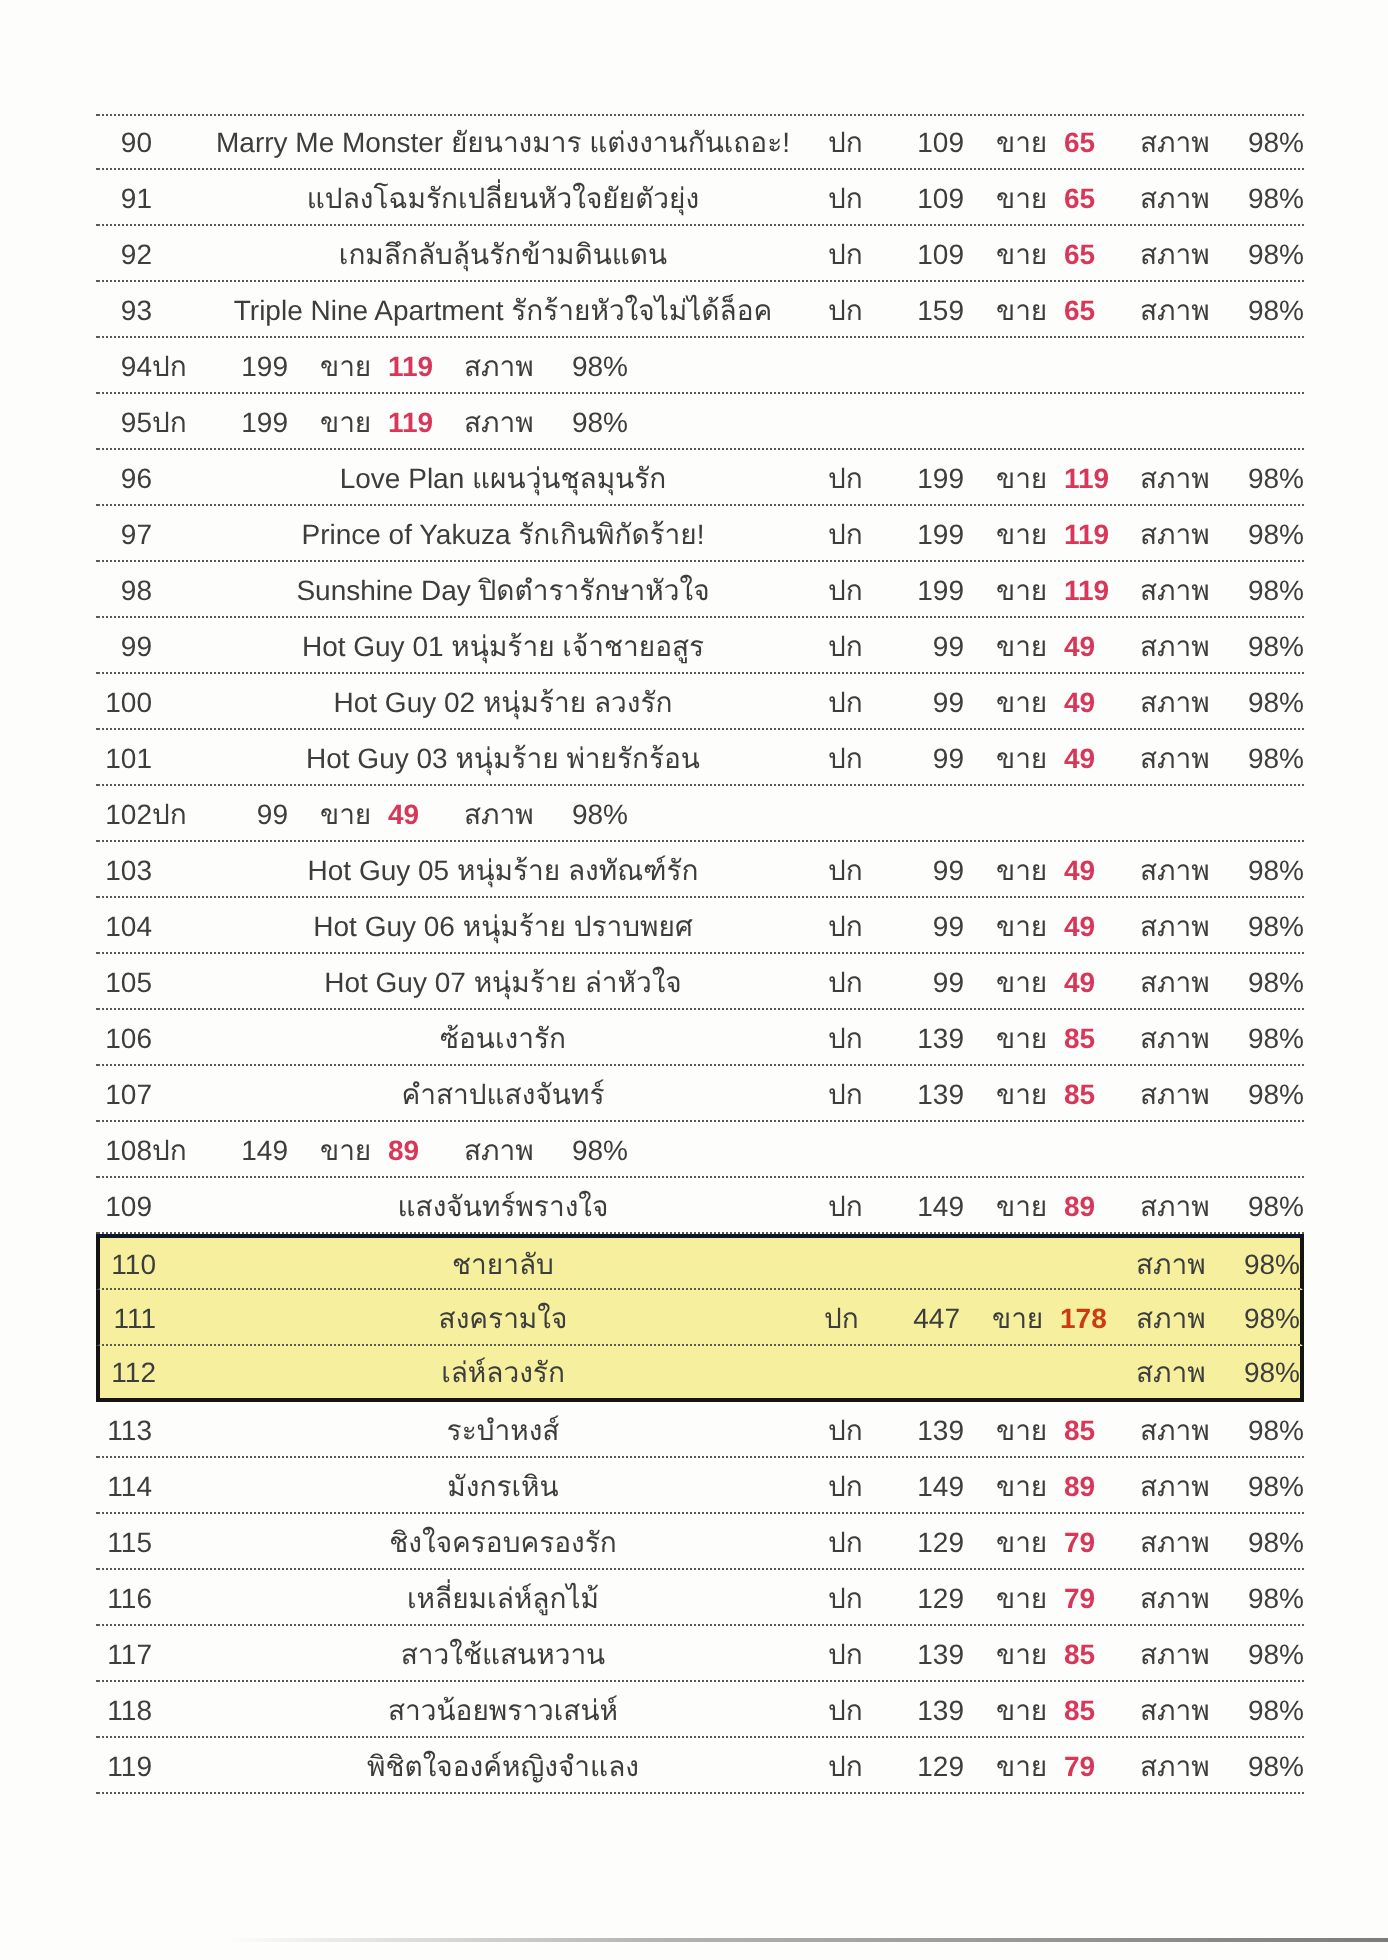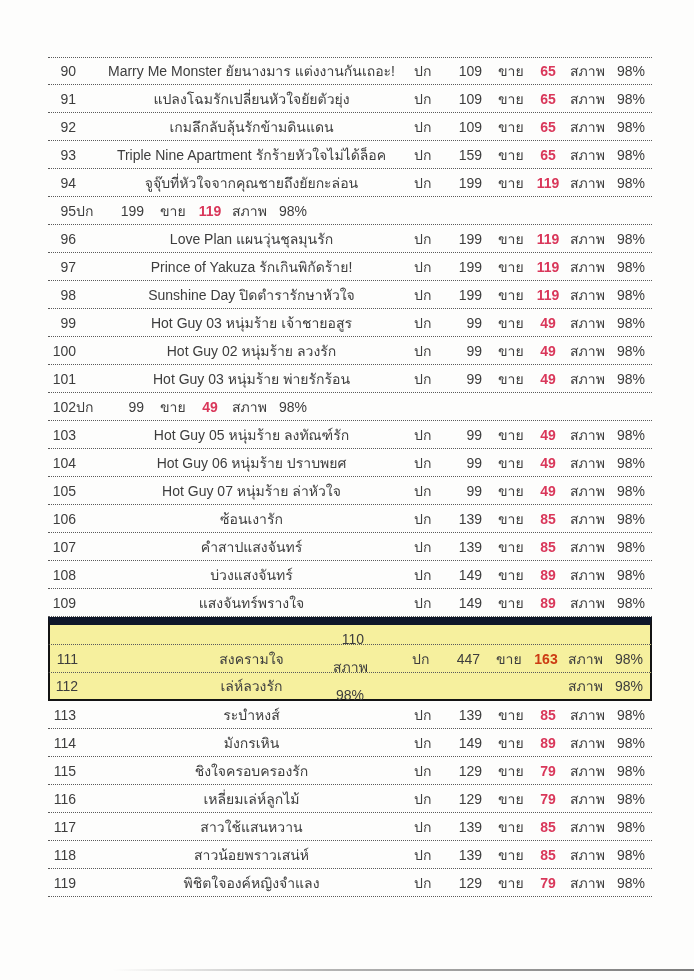--- a/index.html
+++ b/index.html
@@ -46,31 +46,31 @@
     margin-left: 13px;
     overflow: hidden;
     text-align: center;
   }
   .lbl, .val {
     flex: 0 0 auto;
   }
   .pk-lbl  { width: 26px; text-align: left; }
   .pk-val  { width: 42px; text-align: right; }
   .sale-lbl{ width: 34px; margin-left: 16px; text-align: left; }
-  .sale-val{ width: 32px; text-align: center; font-weight: bold; }
+  .sale-val{ width: 32px; text-align: left; font-weight: bold; }
   .cond-lbl{ width: 40px; margin-left: 6px; text-align: left; }
-  .cond-val{ width: 42px; text-align: center; }
+  .cond-val{ width: 42px; text-align: right; }
   
   .row.hl {
     background: #f6f09e;
     border-left: 2px solid #141414;
     border-right: 2px solid #141414;
     padding-right: 0;
   }
-  .row.hl-first { border-top: 8px solid #0f172a; flex-direction: column; }
+  .row.hl-first { border-top: 2px solid #0f172a; }
   .row.hl-last  { border-bottom: 2px solid #141414; }
   .scan-edge {
     position: absolute;
     left: 112px;
     right: 0;
     top: 969px;
     height: 2px;
     background: linear-gradient(to right,
       rgba(140,140,140,0) 0%,
       rgba(120,120,120,0.55) 35%,
@@ -117,21 +117,20 @@
     <span class="title">Triple Nine Apartment รักร้ายหัวใจไม่ได้ล็อค</span>
     <span class="lbl pk-lbl">ปก</span>
     <span class="val pk-val">159</span>
     <span class="lbl sale-lbl">ขาย</span>
     <span class="val sale-val" style="color: rgb(217, 55, 90);">65</span>
     <span class="lbl cond-lbl">สภาพ</span>
     <span class="val cond-val">98%</span>
   </div>
       <div class="row">
     <span class="num">94</span>
-    <span class="title">จูจุ๊บที่หัวใจจากคุณชายถึงยัยกะล่อน</span>
     <span class="lbl pk-lbl">ปก</span>
     <span class="val pk-val">199</span>
     <span class="lbl sale-lbl">ขาย</span>
     <span class="val sale-val" style="color: rgb(217, 55, 90);">119</span>
     <span class="lbl cond-lbl">สภาพ</span>
     <span class="val cond-val">98%</span>
   </div>
       <div class="row">
     <span class="num">95</span>
     <span class="lbl pk-lbl">ปก</span>
@@ -166,21 +165,21 @@
     <span class="title">Sunshine Day ปิดตำรารักษาหัวใจ</span>
     <span class="lbl pk-lbl">ปก</span>
     <span class="val pk-val">199</span>
     <span class="lbl sale-lbl">ขาย</span>
     <span class="val sale-val" style="color: rgb(217, 55, 90);">119</span>
     <span class="lbl cond-lbl">สภาพ</span>
     <span class="val cond-val">98%</span>
   </div>
       <div class="row">
     <span class="num">99</span>
-    <span class="title">Hot Guy 03 หนุ่มร้าย เจ้าชายอสูร</span>
+    <span class="title">Hot Guy 01 หนุ่มร้าย เจ้าชายอสูร</span>
     <span class="lbl pk-lbl">ปก</span>
     <span class="val pk-val">99</span>
     <span class="lbl sale-lbl">ขาย</span>
     <span class="val sale-val" style="color: rgb(217, 55, 90);">49</span>
     <span class="lbl cond-lbl">สภาพ</span>
     <span class="val cond-val">98%</span>
   </div>
       <div class="row">
     <span class="num">100</span>
     <span class="title">Hot Guy 02 หนุ่มร้าย ลวงรัก</span>
@@ -255,21 +254,20 @@
     <span class="title">คำสาปแสงจันทร์</span>
     <span class="lbl pk-lbl">ปก</span>
     <span class="val pk-val">139</span>
     <span class="lbl sale-lbl">ขาย</span>
     <span class="val sale-val" style="color: rgb(217, 55, 90);">85</span>
     <span class="lbl cond-lbl">สภาพ</span>
     <span class="val cond-val">98%</span>
   </div>
       <div class="row">
     <span class="num">108</span>
-    <span class="title">บ่วงแสงจันทร์</span>
     <span class="lbl pk-lbl">ปก</span>
     <span class="val pk-val">149</span>
     <span class="lbl sale-lbl">ขาย</span>
     <span class="val sale-val" style="color: rgb(217, 55, 90);">89</span>
     <span class="lbl cond-lbl">สภาพ</span>
     <span class="val cond-val">98%</span>
   </div>
       <div class="row">
     <span class="num">109</span>
     <span class="title">แสงจันทร์พรางใจ</span>
@@ -289,21 +287,21 @@
     <span class="val sale-val" style="color: rgb(204, 59, 18);"></span>
     <span class="lbl cond-lbl">สภาพ</span>
     <span class="val cond-val">98%</span>
   </div>
       <div class="row hl">
     <span class="num">111</span>
     <span class="title">สงครามใจ</span>
     <span class="lbl pk-lbl">ปก</span>
     <span class="val pk-val">447</span>
     <span class="lbl sale-lbl">ขาย</span>
-    <span class="val sale-val" style="color: rgb(204, 59, 18);">163</span>
+    <span class="val sale-val" style="color: rgb(204, 59, 18);">178</span>
     <span class="lbl cond-lbl">สภาพ</span>
     <span class="val cond-val">98%</span>
   </div>
       <div class="row hl hl-last">
     <span class="num">112</span>
     <span class="title">เล่ห์ลวงรัก</span>
     <span class="lbl pk-lbl"></span>
     <span class="val pk-val"></span>
     <span class="lbl sale-lbl"></span>
     <span class="val sale-val" style="color: rgb(204, 59, 18);"></span>

